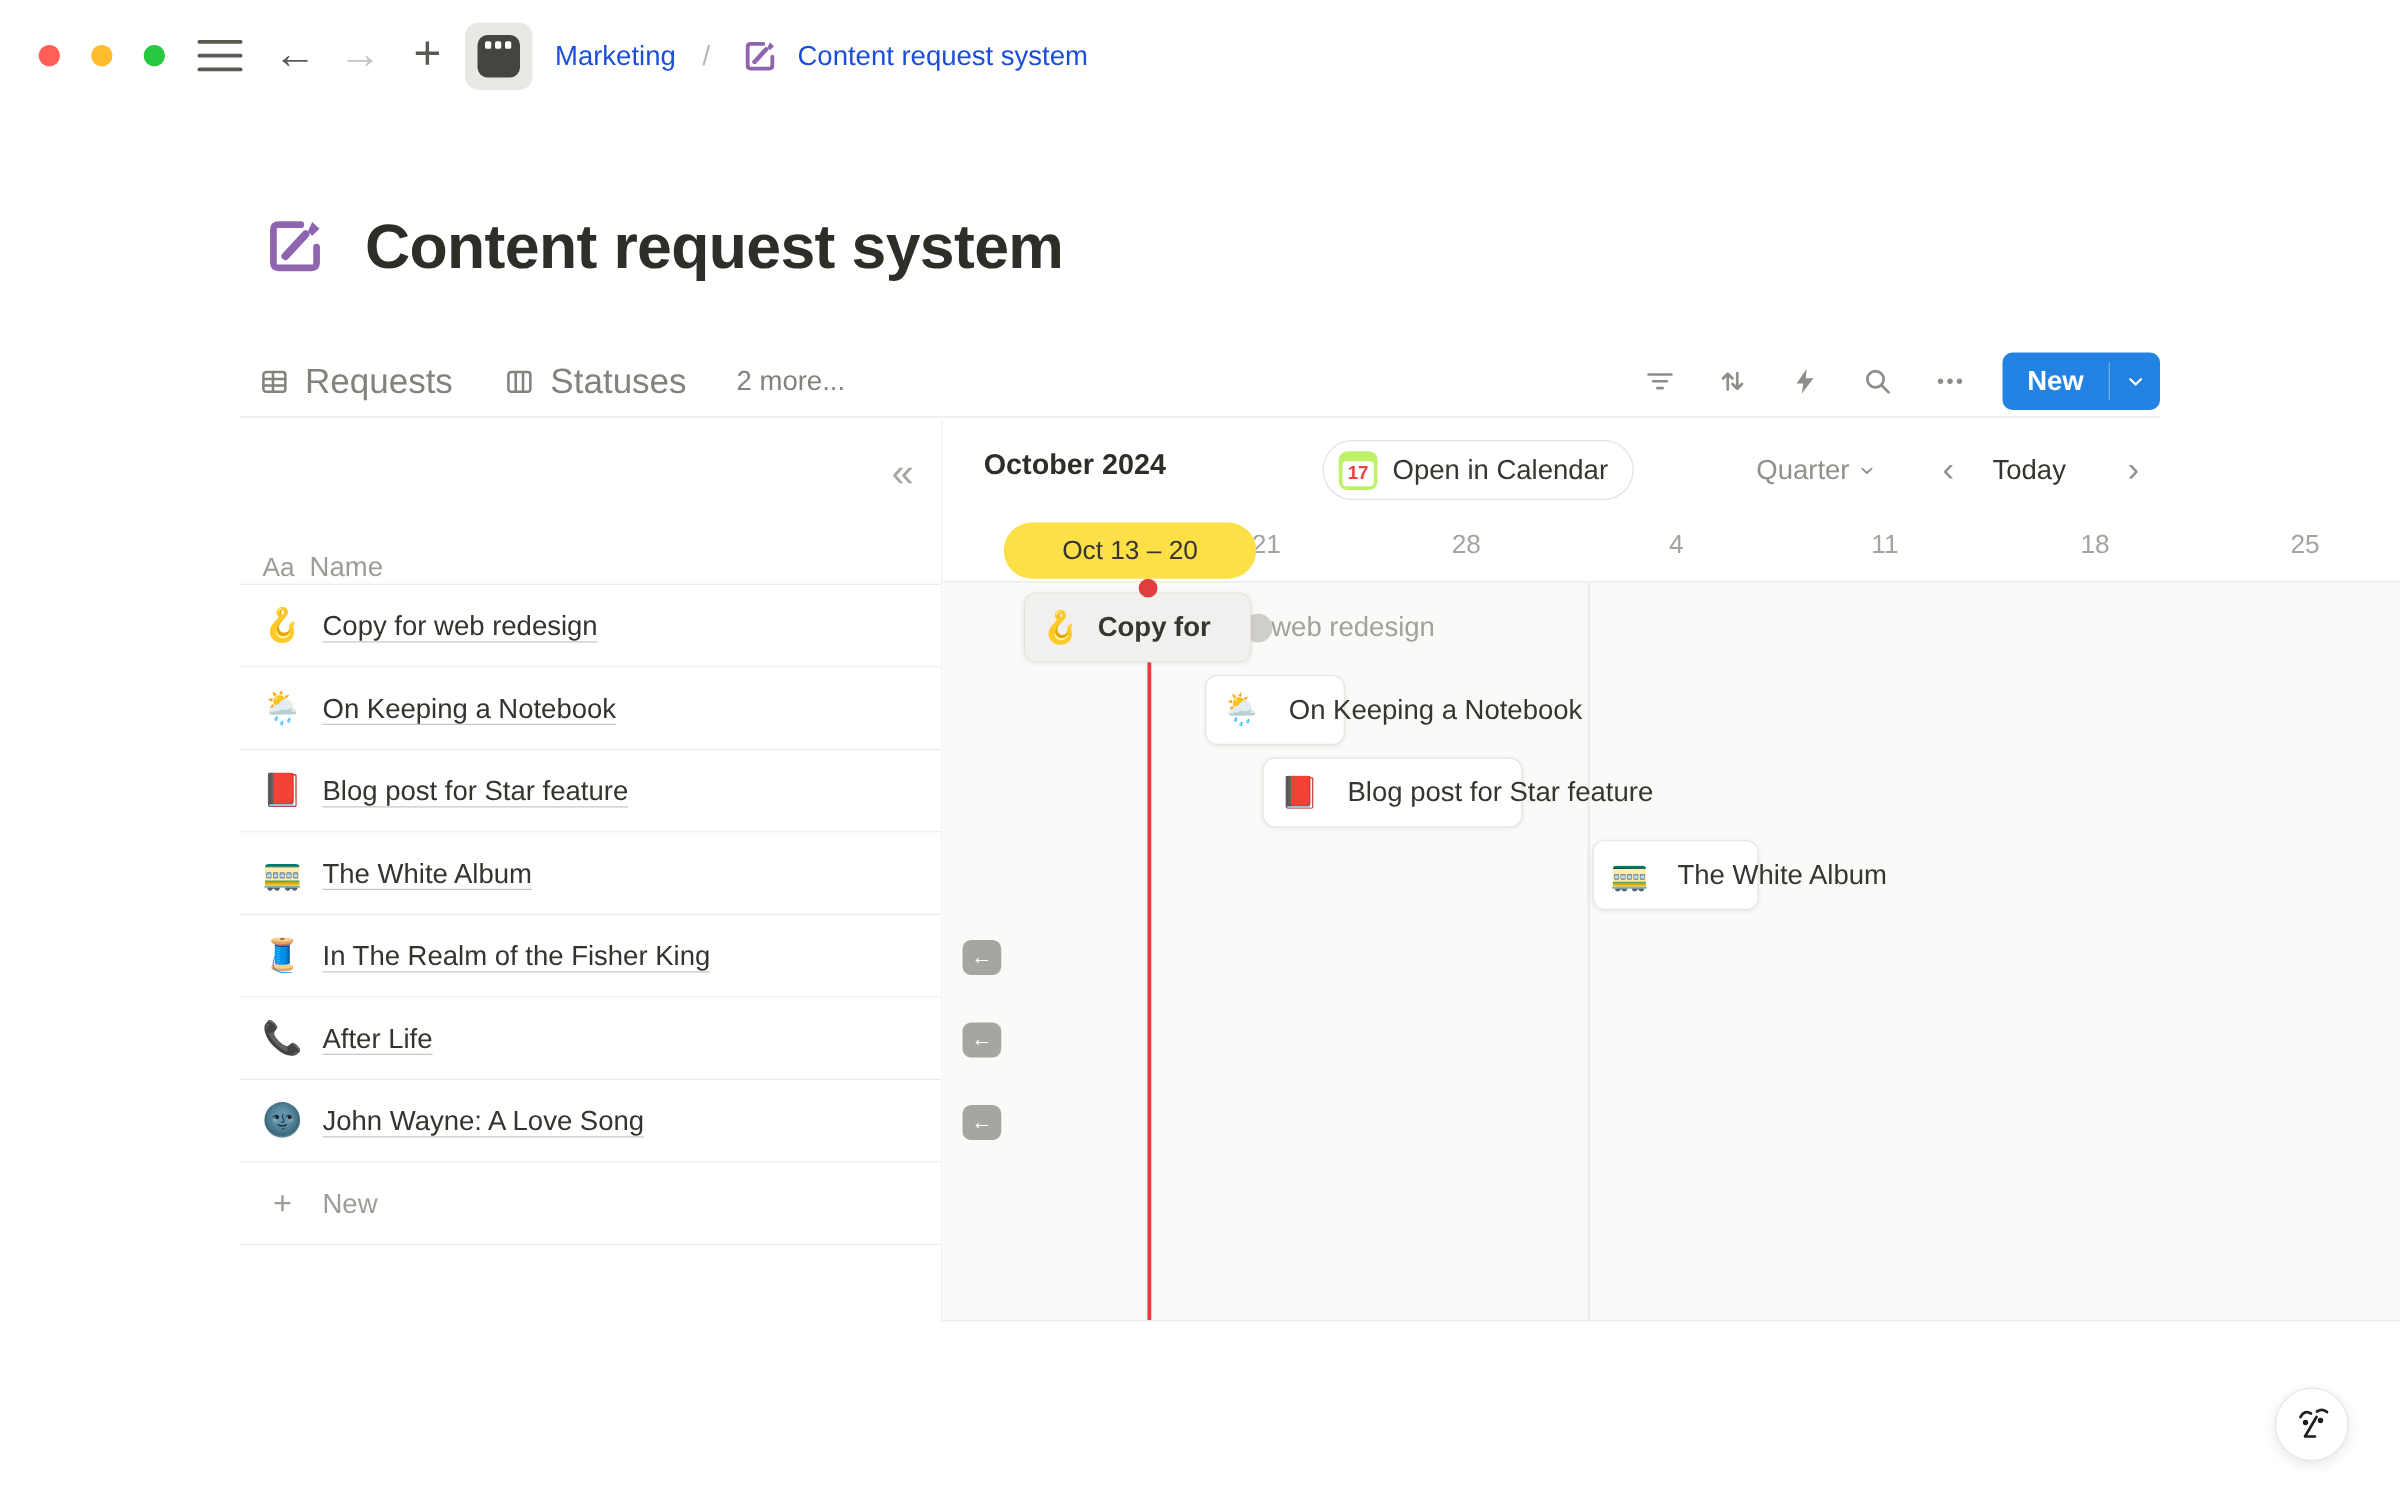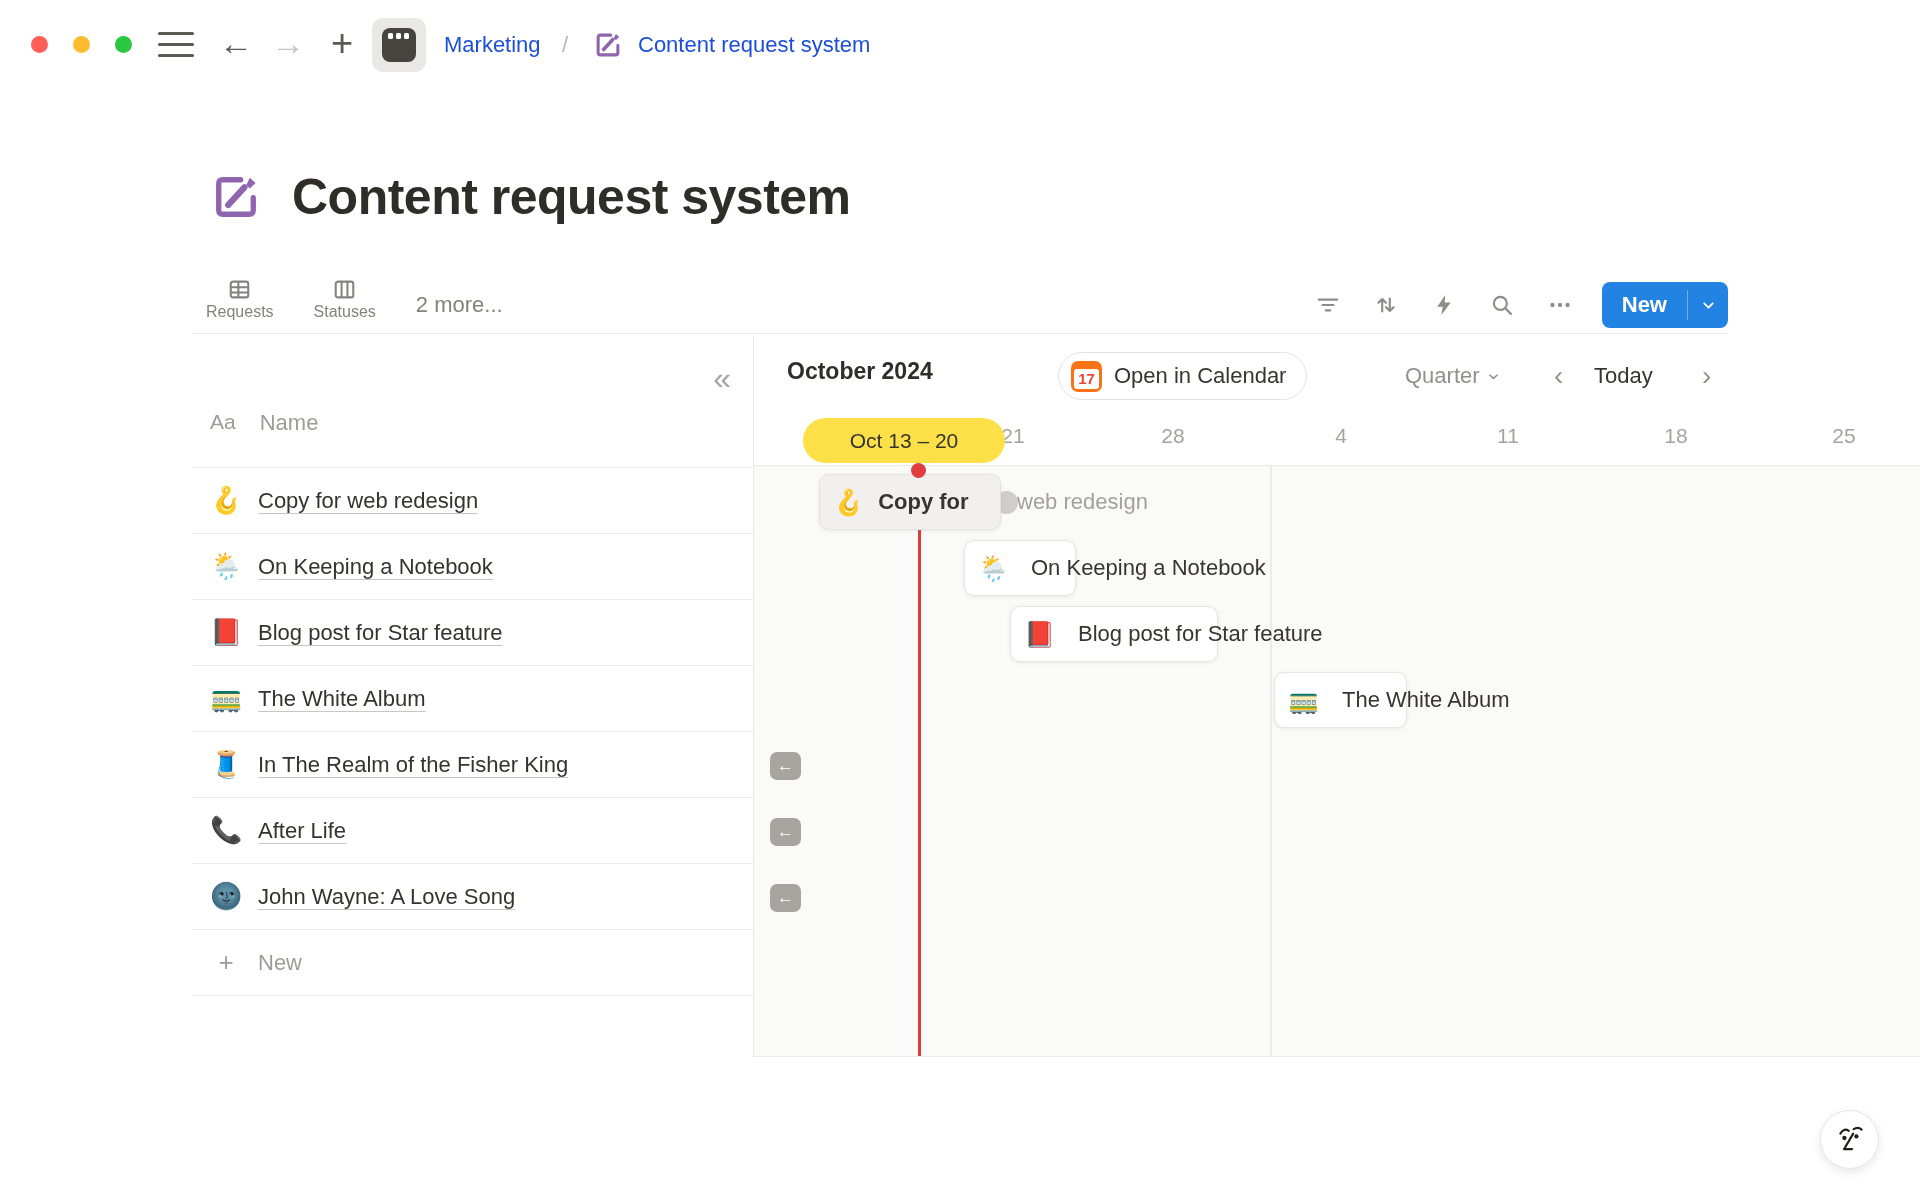--- a/index.html
+++ b/index.html
@@ -24,55 +24,55 @@
   .share { font-size:22px; color:#37352f; cursor:pointer; }
   .iconbtn { cursor:pointer; display:flex; align-items:center; justify-content:center; }
 
   
   .title-row { position:absolute; left:208px; top:168px; display:flex; align-items:center; gap:28px; }
   .page-title { font-size:50px; font-weight:700; letter-spacing:-0.5px; color:#2f2d27; }
 
   
   .tabbar { position:absolute; left:192px; right:192px; top:276px; height:58px; border-bottom:1px solid #e9e9e7; }
   .tabs { position:absolute; left:14px; top:0; height:58px; display:flex; align-items:center; gap:40px; }
-  .tab { display:flex; align-items:center; font-size:16px; color:#84827d; font-weight:500; cursor:pointer; height:58px; position:relative;flex-direction:column; }
+  .tab { display:flex; align-items:center; gap:11px; font-size:28px; color:#84827d; font-weight:500; cursor:pointer; height:58px; position:relative; }
   .tab.active { color:#37352f; }
   .tab.active::after { content:""; position:absolute; left:0; right:0; bottom:-1px; height:3.5px; background:#37352f; border-radius:2px; }
   .tab-more { font-size:22px; color:#84827d; cursor:pointer; }
   .toolbar { position:absolute; right:0; top:6px; display:flex; align-items:center; gap:14px; }
   .toolbar .iconbtn { width:44px; height:44px; border-radius:6px; }
   .btn-new { display:flex; align-items:stretch; height:46px; background:#2383e2; border-radius:8px; overflow:hidden; cursor:pointer; margin-left:6px; }
   .btn-new .main { padding:0 20px; display:flex; align-items:center; color:#fff; font-size:22px; font-weight:600; }
   .btn-new .split { width:1px; background:rgba(255,255,255,.35); margin:8px 0; }
   .btn-new .chev { width:40px; display:flex; align-items:center; justify-content:center; }
 
   
   .vdivider { position:absolute; left:753px; top:336px; width:1px; height:721px; background:#e9e9e7; }
 
   
   .panel-left { position:absolute; left:192px; top:336px; width:561px; height:721px; background:#fff; }
   .collapse { position:absolute; right:22px; top:26px; font-size:32px; color:#a7a5a0; cursor:pointer; line-height:1; }
   .list-head { position:absolute; left:0; right:0; top:74px; height:58px; border-bottom:1px solid #ebebe9;
-               display:flex; align-items:flex-start; gap:24px; padding-left:18px; color:#9e9c97; }
+               display:flex; align-items:flex-end; gap:12px; padding-left:18px; color:#9e9c97; }
   .list-head .aa { font-size:21px; } .list-head .lbl { font-size:22px; }
   .rows { position:absolute; left:0; right:0; top:132px; }
   .lrow { height:66px; border-bottom:1px solid #ebebe9; display:flex; align-items:center; padding-left:18px; gap:16px; cursor:pointer; background:#fff; }
   .lrow .emo { font-size:26px; width:32px; text-align:center; }
   .row-title { font-size:22px; font-weight:500; color:#35332d; text-decoration:underline;
                text-decoration-color:rgba(55,53,47,.28); text-decoration-thickness:1px; text-underline-offset:5px; }
   .lrow.newrow { color:#9e9c97; }
   .lrow.newrow .plus { font-size:26px; width:32px; text-align:center; color:#9e9c97; }
   .lrow.newrow .nlbl { font-size:22px; color:#9e9c97; }
 
   
   .panel-right { position:absolute; left:754px; top:336px; right:0; height:721px; background:#fff; }
   .tl-month { position:absolute; left:33px; top:22px; font-size:23px; font-weight:600; color:#2f2d28; }
   .btn-cal { position:absolute; left:304px; top:16px; height:48px; border:1px solid #e4e3e0; border-radius:24px;
              background:#fff; display:flex; align-items:center; gap:12px; padding:0 20px 0 12px; cursor:pointer; }
-  .cal-icon { position:relative; width:31px; height:31px; border-radius:7px; background:#f97316; }
+  .cal-icon { position:relative; width:31px; height:31px; border-radius:7px; background:#bef264; }
   .cal-icon .sheet { position:absolute; left:3px; right:3px; top:8px; bottom:3px; background:#fff; border-radius:3px;
                      display:flex; align-items:center; justify-content:center; font-size:15px; font-weight:700; color:#e8453c; }
   .btn-cal .t { font-size:22px; font-weight:500; color:#37352f; }
   .tl-ctl { position:absolute; top:16px; height:48px; display:flex; align-items:center; font-size:22px; }
   .quarter { left:651px; color:#92908b; gap:6px; cursor:pointer; }
   .chev-nav { cursor:pointer; }
   .today { left:840px; color:#37352f; cursor:pointer; }
   .week-label { position:absolute; top:88px; width:64px; text-align:center; font-size:21px; color:#a5a39e; }
   .week-pill { position:absolute; left:49px; top:82px; width:202px; height:45px; border-radius:23px; background:#fde047;
                display:flex; align-items:center; justify-content:center; font-size:21px; font-weight:500; color:#37352f; z-index:3; cursor:pointer; }

